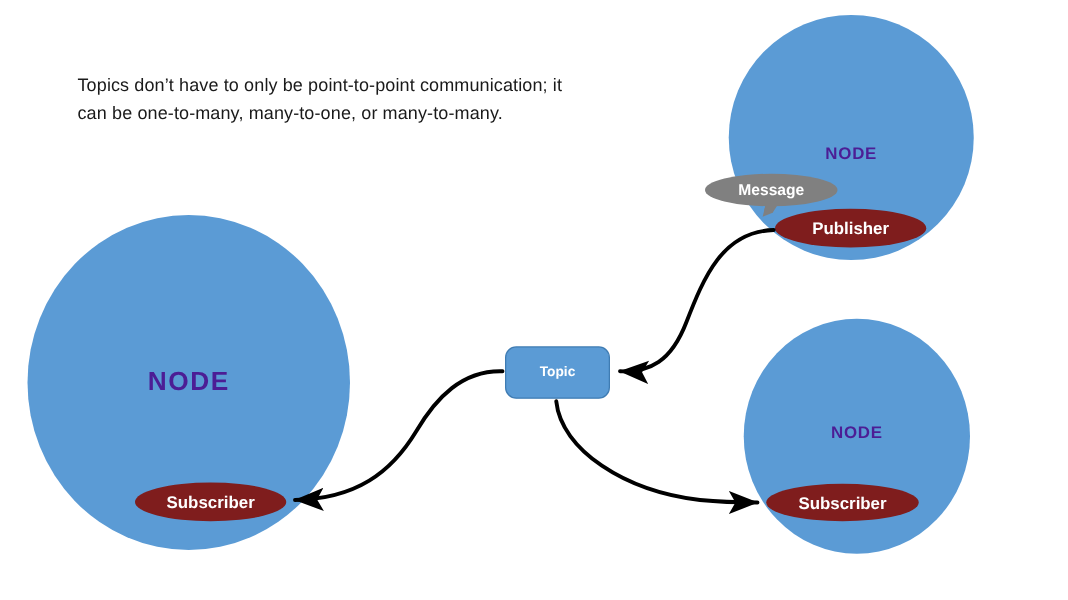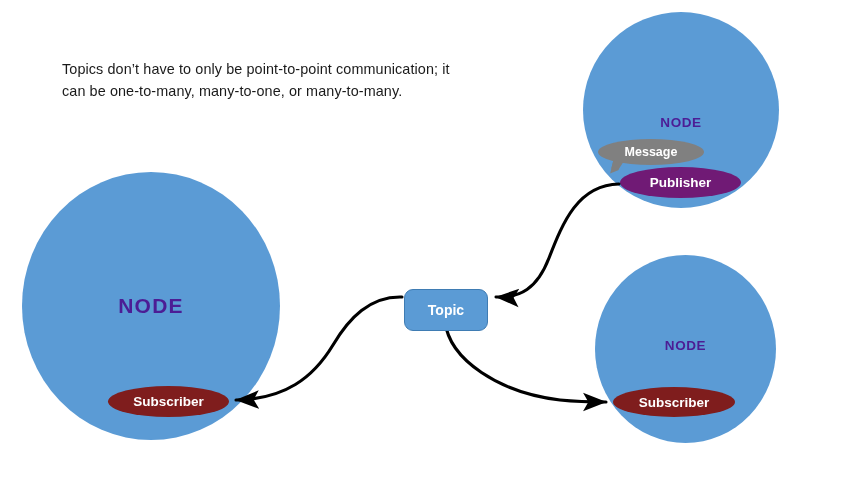--- a/index.html
+++ b/index.html
@@ -80,40 +80,40 @@
     position: absolute;
     border-radius: 50%;
     display: flex;
     align-items: center;
     justify-content: center;
     color: #ffffff;
     font-weight: bold;
     white-space: nowrap;
   }
   .oval-green { background: #7f1d1d; }
-  .oval-orange { background: #701a75; }
+  .oval-orange { background: #7f1d1d; }
   .oval-gray { background: #808080; }
 
   #subscriber-left {
     left: 108px; top: 386px;
     width: 121px; height: 31px;
     font-size: 13.5px;
   }
   #subscriber-bottom-right {
     left: 613px; top: 387px;
     width: 122px; height: 30px;
     font-size: 13.5px;
   }
   #publisher-top-right {
     left: 620px; top: 167px;
     width: 121px; height: 31px;
     font-size: 13.5px;
   }
   #message-top-right {
-    left: 598px; top: 139px;
+    left: 564px; top: 139px;
     width: 106px; height: 26px;
     font-size: 12.5px;
     z-index: 1;
   }
   
   #message-tail {
     position: absolute;
     left: 612px;
     top: 158px;
     width: 0; height: 0;
@@ -131,23 +131,22 @@
     width: 84px; height: 42px;
     background: #5B9BD5;
     border: 1.5px solid #3f7cb3;
     border-radius: 9px;
     box-sizing: border-box;
     display: flex;
     align-items: center;
     justify-content: center;
     color: #ffffff;
     font-weight: bold;
-    font-size: 14px;
+    font-size: 11px;
     z-index: 4;
-    margin-top: 12px;
   }
   
   #arrow-layer {
     position: absolute;
     left: 0; top: 0;
     width: 854px; height: 480px;
     z-index: 3;
     pointer-events: none;
   }
 </style>

